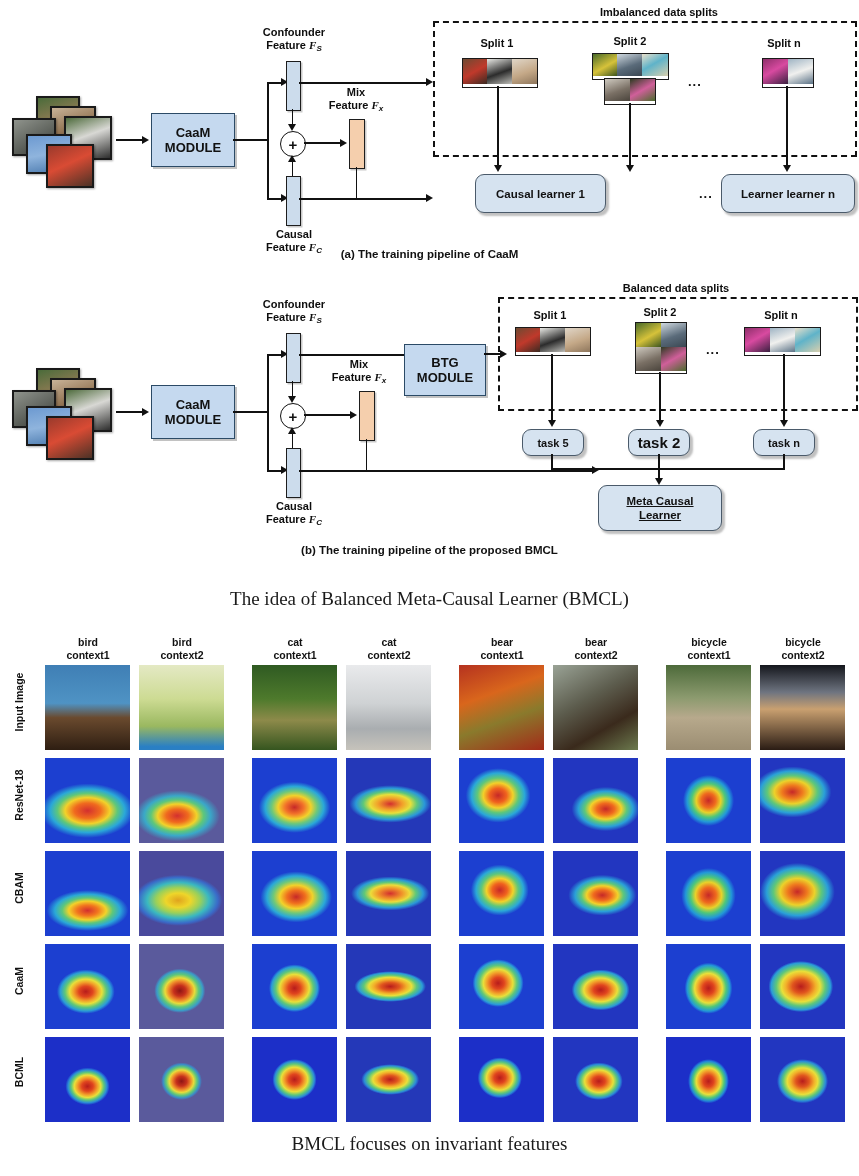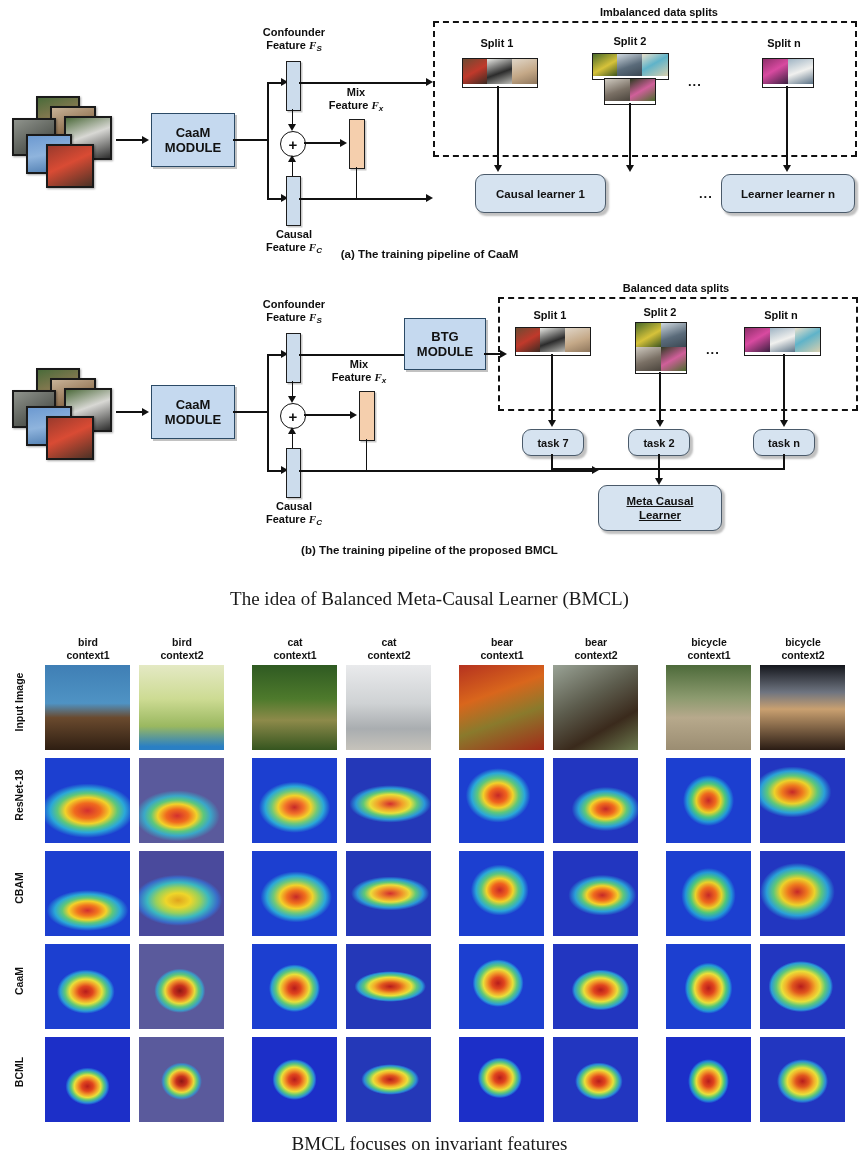--- a/index.html
+++ b/index.html
@@ -247,21 +247,21 @@
     <span>Mix</span><br>
     <span>Feature</span>
     <span class="italic">F</span><span class="sub">x</span>
   </div>
 
   <div class="featbar peach" style="left:359px;top:119px;width:14px;height:48px;"></div>
   <div class="vline" style="left:365.5px;top:167px;height:32px;"></div>
 
   <div class="hline" style="left:299px;top:82px;width:105px;"></div>
 
-  <div class="modbox" style="left:404px;top:46px;width:80px;height:50px;">
+  <div class="modbox" style="left:404px;top:72px;width:80px;height:50px;">
     <span>BTG</span>
     <span>MODULE</span>
   </div>
 
   <div class="hline" style="left:484px;top:81px;width:18px;"></div>
   <div class="arrowR" style="left:500px;top:77.5px;"></div>
 
   <div class="hline" style="left:299px;top:198px;width:295px;"></div>
   <div class="arrowR" style="left:592px;top:194px;"></div>
 
@@ -293,23 +293,23 @@
   <div class="lbl" style="left:746px;top:37px;width:70px;">Split n</div>
   <div class="abs" style="left:744px;top:55px;width:75px;height:27px;border:1.5px solid #1a1a1a;">
     <div class="thumb" style="left:0;top:0;width:25px;height:24px;border:none;background:linear-gradient(150deg,#8e2f6a,#d84aa0 45%,#3a2040);"></div>
     <div class="thumb" style="left:25px;top:0;width:25px;height:24px;border:none;background:linear-gradient(160deg,#9fb4c4,#f0f0ee 50%,#5b7286);"></div>
     <div class="thumb" style="left:50px;top:0;width:25px;height:24px;border:none;background:linear-gradient(150deg,#e9e0cc,#5fb3c9 45%,#d8cfae);"></div>
   </div>
   <div class="vline" style="left:783px;top:82px;height:68px;"></div>
   <div class="arrowD" style="left:779.5px;top:148px;"></div>
 
   <div class="roundbox" style="left:522px;top:157px;width:60px;height:25px;font-size:11px;">
-    <span>task 7</span>
-  </div>
-  <div class="roundbox" style="left:628px;top:157px;width:60px;height:25px;font-size:11px;">
+    <span>task 5</span>
+  </div>
+  <div class="roundbox" style="left:628px;top:157px;width:60px;height:25px;font-size:15px;">
     <span>task 2</span>
   </div>
   <div class="roundbox" style="left:753px;top:157px;width:60px;height:25px;font-size:11px;">
     <span>task n</span>
   </div>
 
   <div class="vline" style="left:551px;top:182px;height:15px;"></div>
   <div class="vline" style="left:783px;top:182px;height:15px;"></div>
   <div class="hline" style="left:551px;top:196px;width:234px;"></div>
   <div class="vline" style="left:658px;top:182px;height:27px;"></div>

